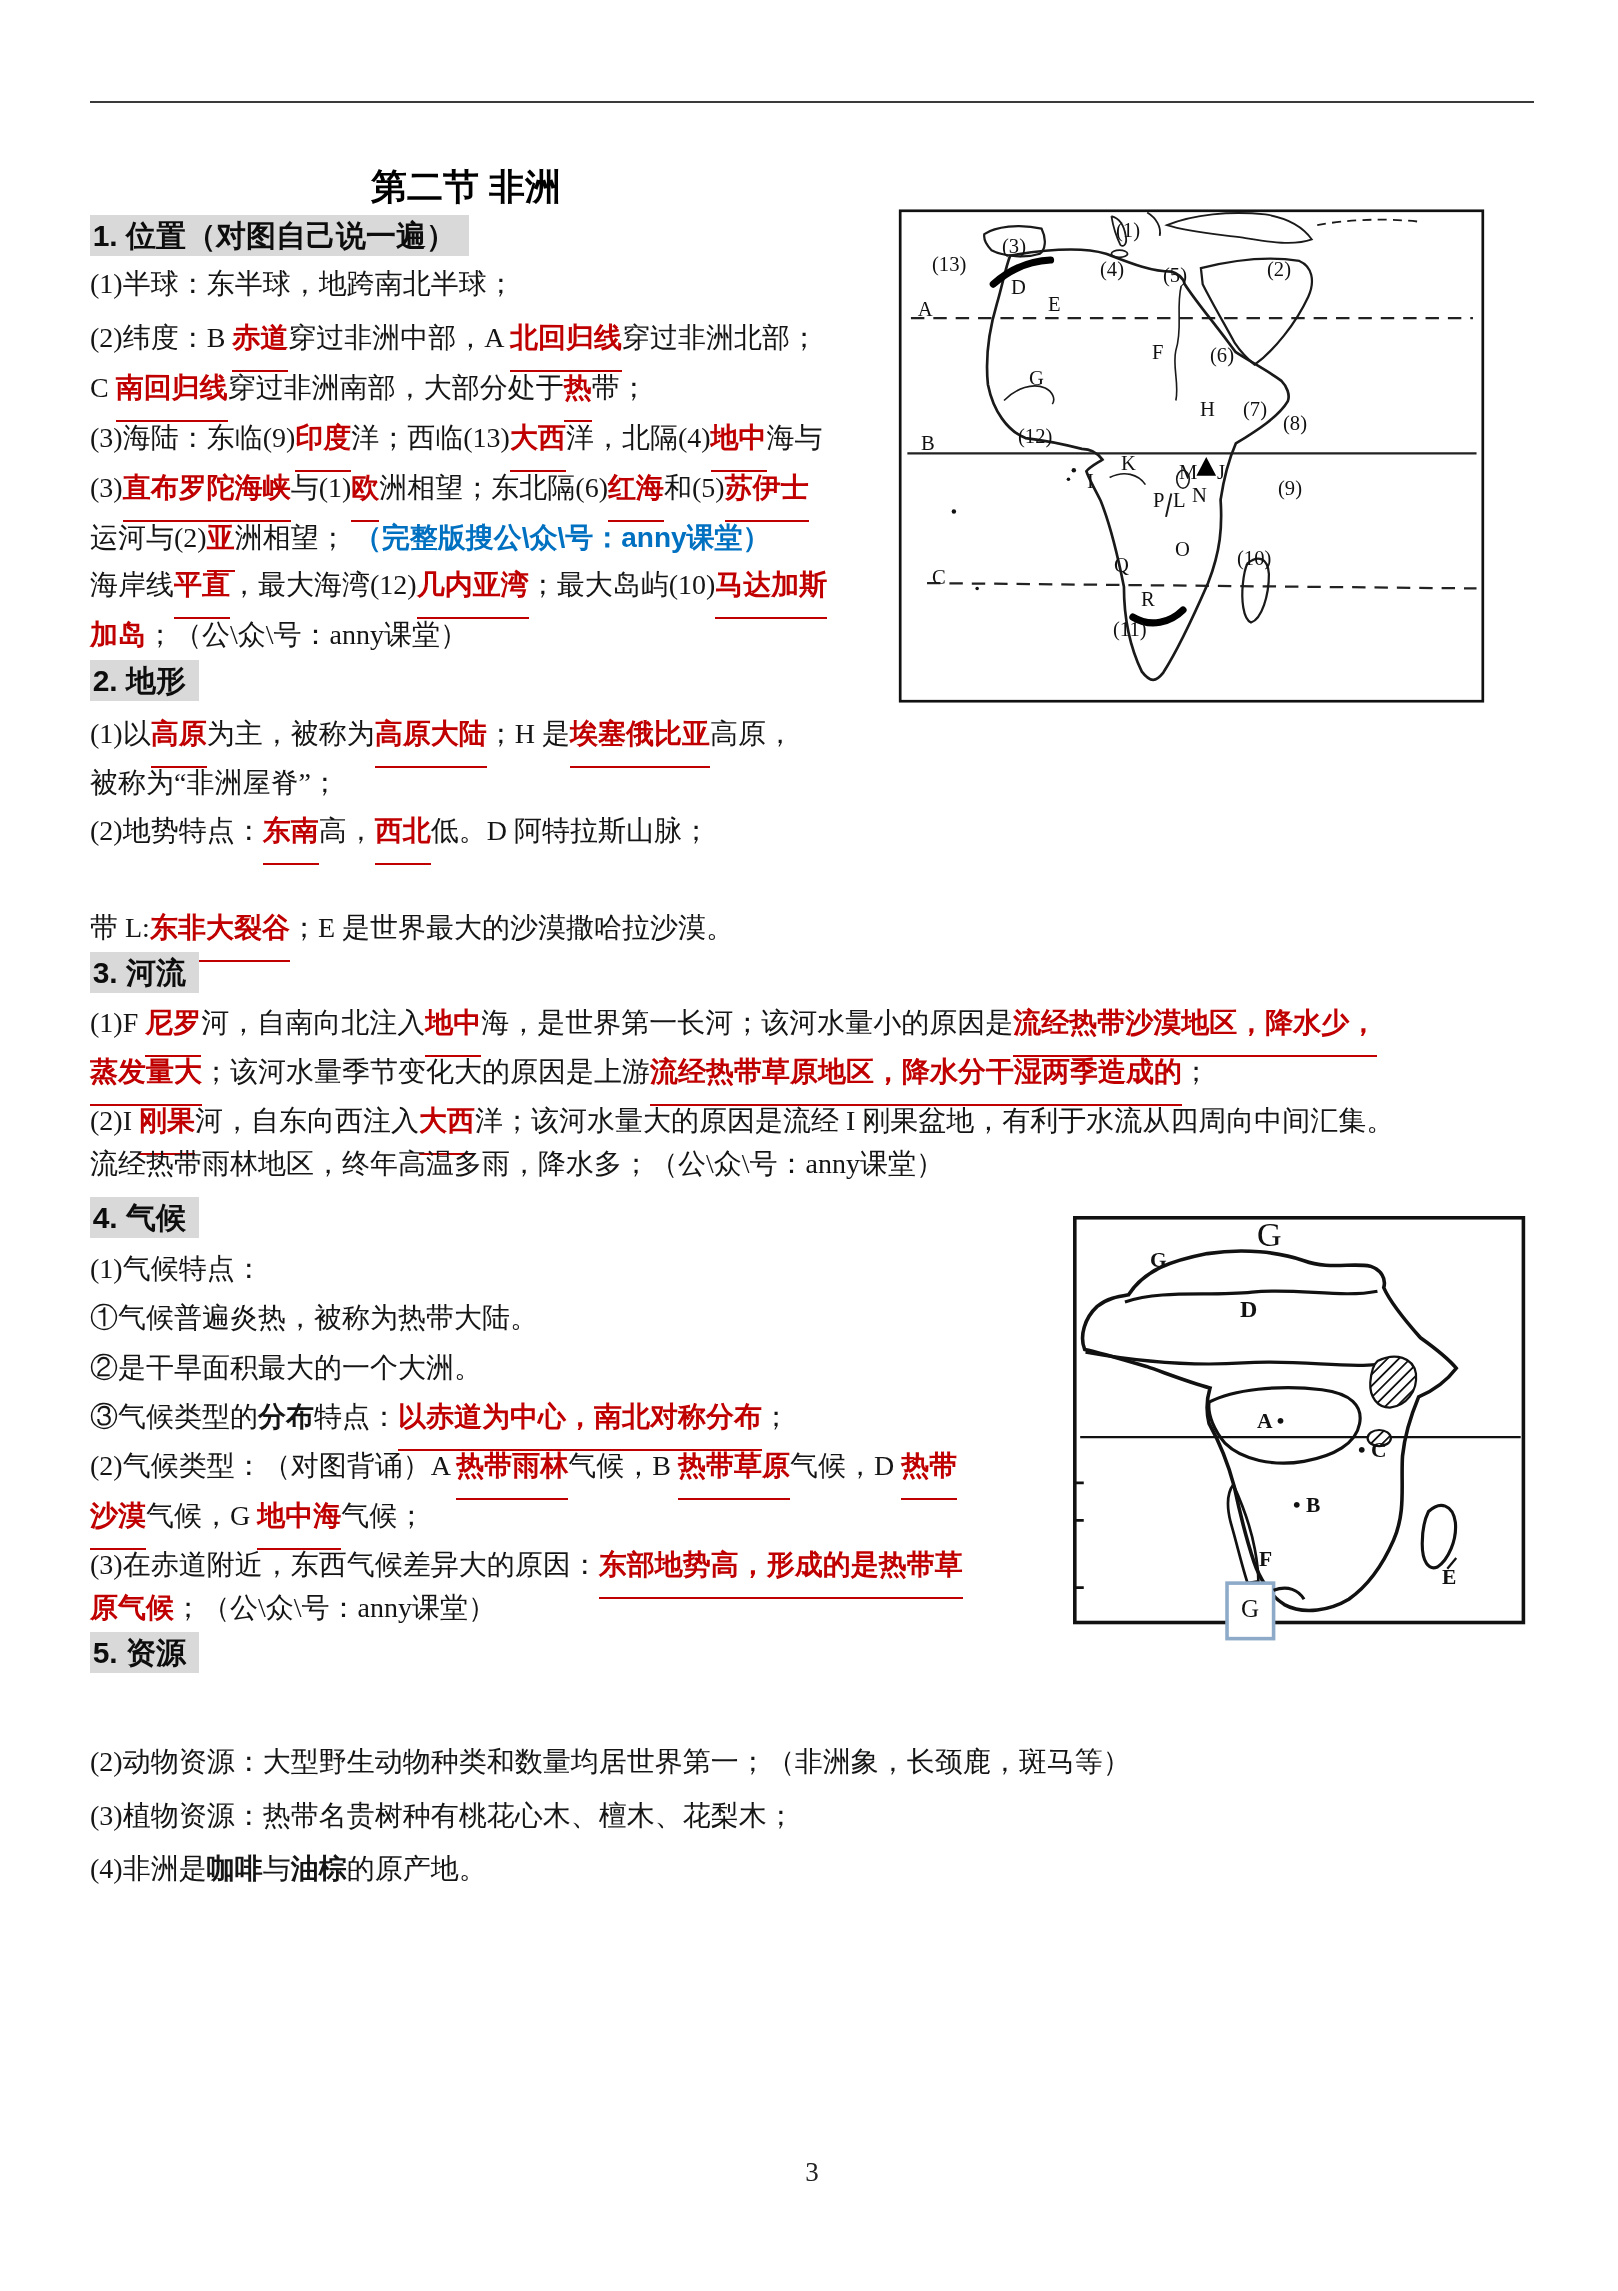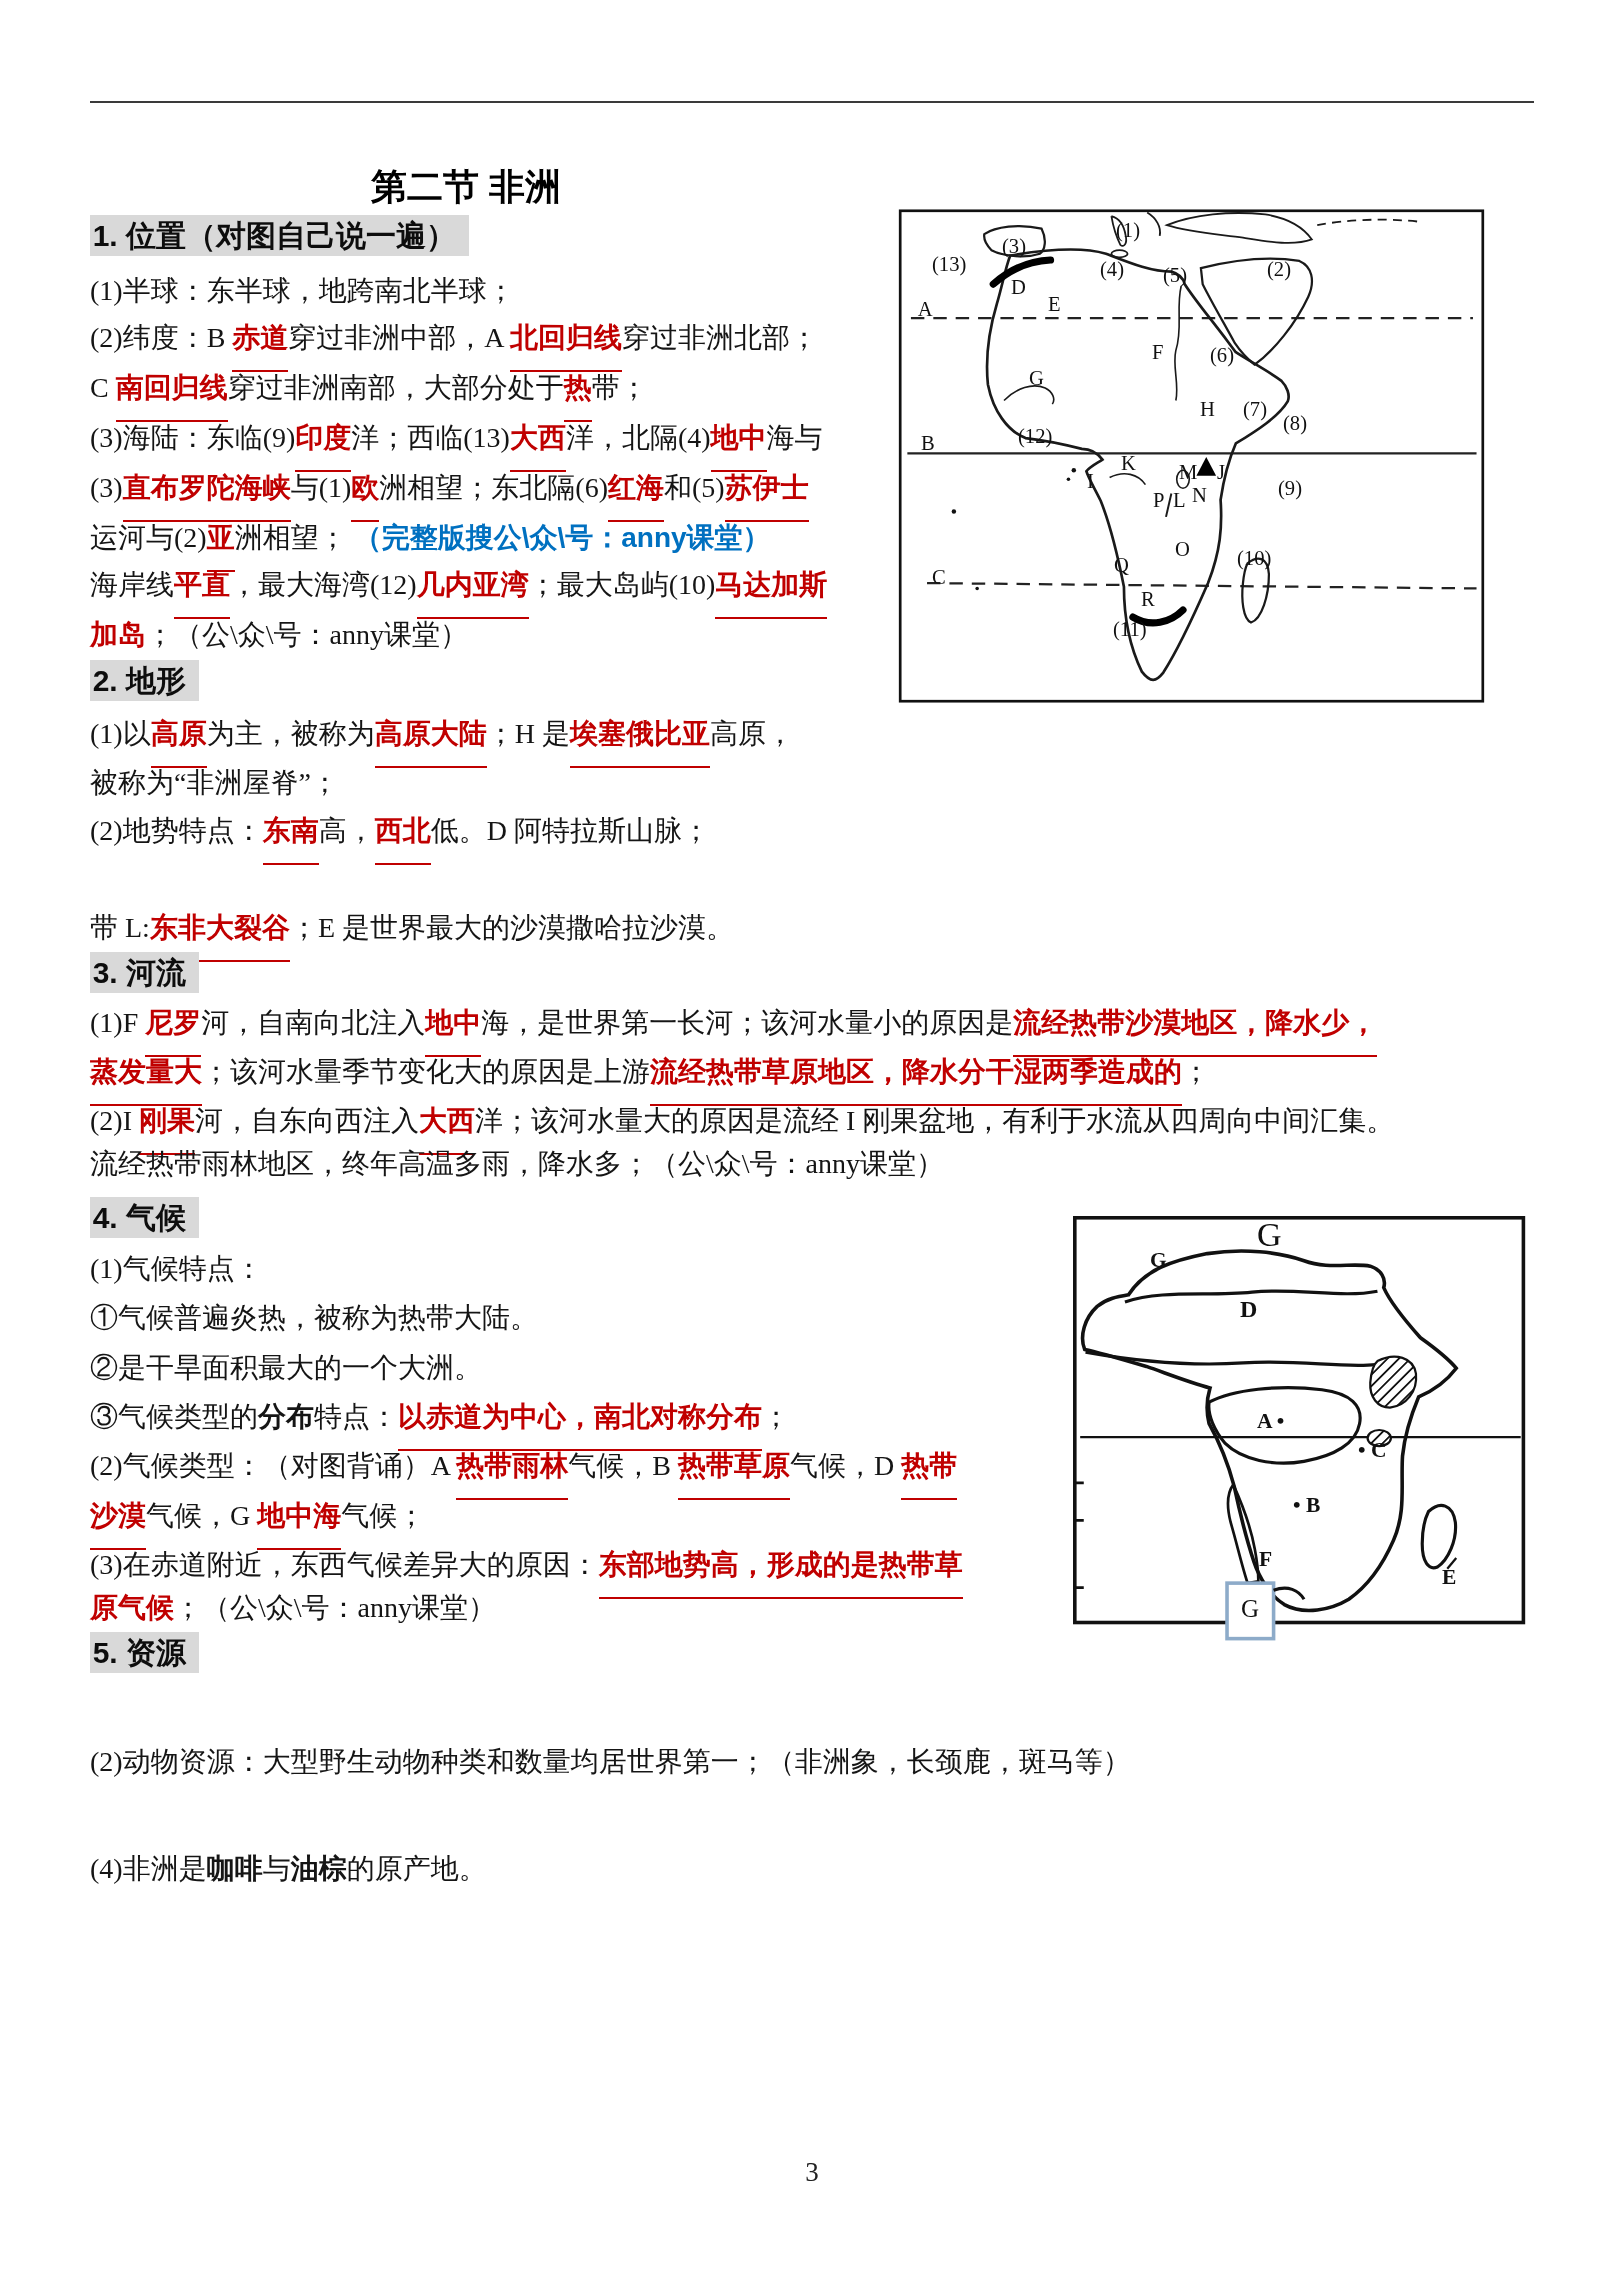--- a/index.html
+++ b/index.html
@@ -28,21 +28,21 @@
 
 <div class="page">
 
   <div class="top-rule"></div>
 
   <div class="page-title">第二节 非洲</div>
 
   <div class="sec-heading" style="top:218px">
     <span class="hl">1. 位置（对图自己说一遍）</span>
   </div>
-  <div class="tl" style="top:272px"><span class="seg-k">(1)半球：东半球，地跨南北半球；</span></div>
+  <div class="tl" style="top:265px"><span class="seg-k">(1)半球：东半球，地跨南北半球；</span></div>
   <div class="tl" style="top:319px"><span class="seg-k">(2)纬度：B </span><span class="seg-r">赤道</span><span class="seg-k">穿过非洲中部，A </span><span class="seg-r">北回归线</span><span class="seg-k">穿过非洲北部；</span></div>
   <div class="tl" style="top:369px"><span class="seg-k">C </span><span class="seg-r">南回归线</span><span class="seg-k">穿过非洲南部，大部分处于</span><span class="seg-r">热</span><span class="seg-k">带；</span></div>
   <div class="tl" style="top:419px"><span class="seg-k">(3)海陆：东临(9)</span><span class="seg-r">印度</span><span class="seg-k">洋；西临(13)</span><span class="seg-r">大西</span><span class="seg-k">洋，北隔(4)</span><span class="seg-r">地中</span><span class="seg-k">海与</span></div>
   <div class="tl" style="top:469px"><span class="seg-k">(3)</span><span class="seg-r">直布罗陀海峡</span><span class="seg-k">与(1)</span><span class="seg-r">欧</span><span class="seg-k">洲相望；东北隔(6)</span><span class="seg-r">红海</span><span class="seg-k">和(5)</span><span class="seg-r">苏伊士</span></div>
   <div class="tl" style="top:519px"><span class="seg-k">运河与(2)</span><span class="seg-r">亚</span><span class="seg-k">洲相望； </span><span class="seg-bl">（完整版搜公\众\号：anny课堂）</span></div>
   <div class="tl" style="top:566px"><span class="seg-k">海岸线</span><span class="seg-r">平直</span><span class="seg-k">，最大海湾(12)</span><span class="seg-r">几内亚湾</span><span class="seg-k">；最大岛屿(10)</span><span class="seg-r">马达加斯</span></div>
   <div class="tl" style="top:616px"><span class="seg-r">加岛</span><span class="seg-k">；（公\众\号：anny课堂）</span></div>
 
   <div class="map" style="left:898px;top:209px;width:587px;height:494px">
     <svg viewBox="0 0 655 552" width="587" height="494">
@@ -192,18 +192,19 @@
       <span class="map-label" style="left: 220px; top: 279px; font-size: 21.5px; font-weight: bold;">• B</span>
       <span class="map-label" style="left: 186px; top: 333px; font-size: 21.5px; font-weight: bold;">F</span>
       <span class="map-label" style="left: 369px; top: 351px; font-size: 21.5px; font-weight: bold;">E</span>
       <span class="map-label" style="left: 168px; top: 380px; font-size: 25px;">G</span>
     </div>
 
   <div class="sec-heading" style="top:1635px">
     <span class="hl">5. 资源</span>
   </div>
   <div class="tl" style="top:1743px"><span class="seg-k">(2)动物资源：大型野生动物种类和数量均居世界第一；（非洲象，长颈鹿，斑马等）</span></div>
+  <div class="tl" style="top:1797px"><span class="seg-k">(3)植物资源：热带名贵树种有桃花心木、檀木、花梨木；</span></div>
   <div class="tl" style="top:1850px"><span class="seg-k">(4)非洲是</span><span class="seg-b">咖啡</span><span class="seg-k">与</span><span class="seg-b">油棕</span><span class="seg-k">的原产地。</span></div>
 
   <div class="page-num">3</div>
 
 </div>
 
 
 </body></html>

